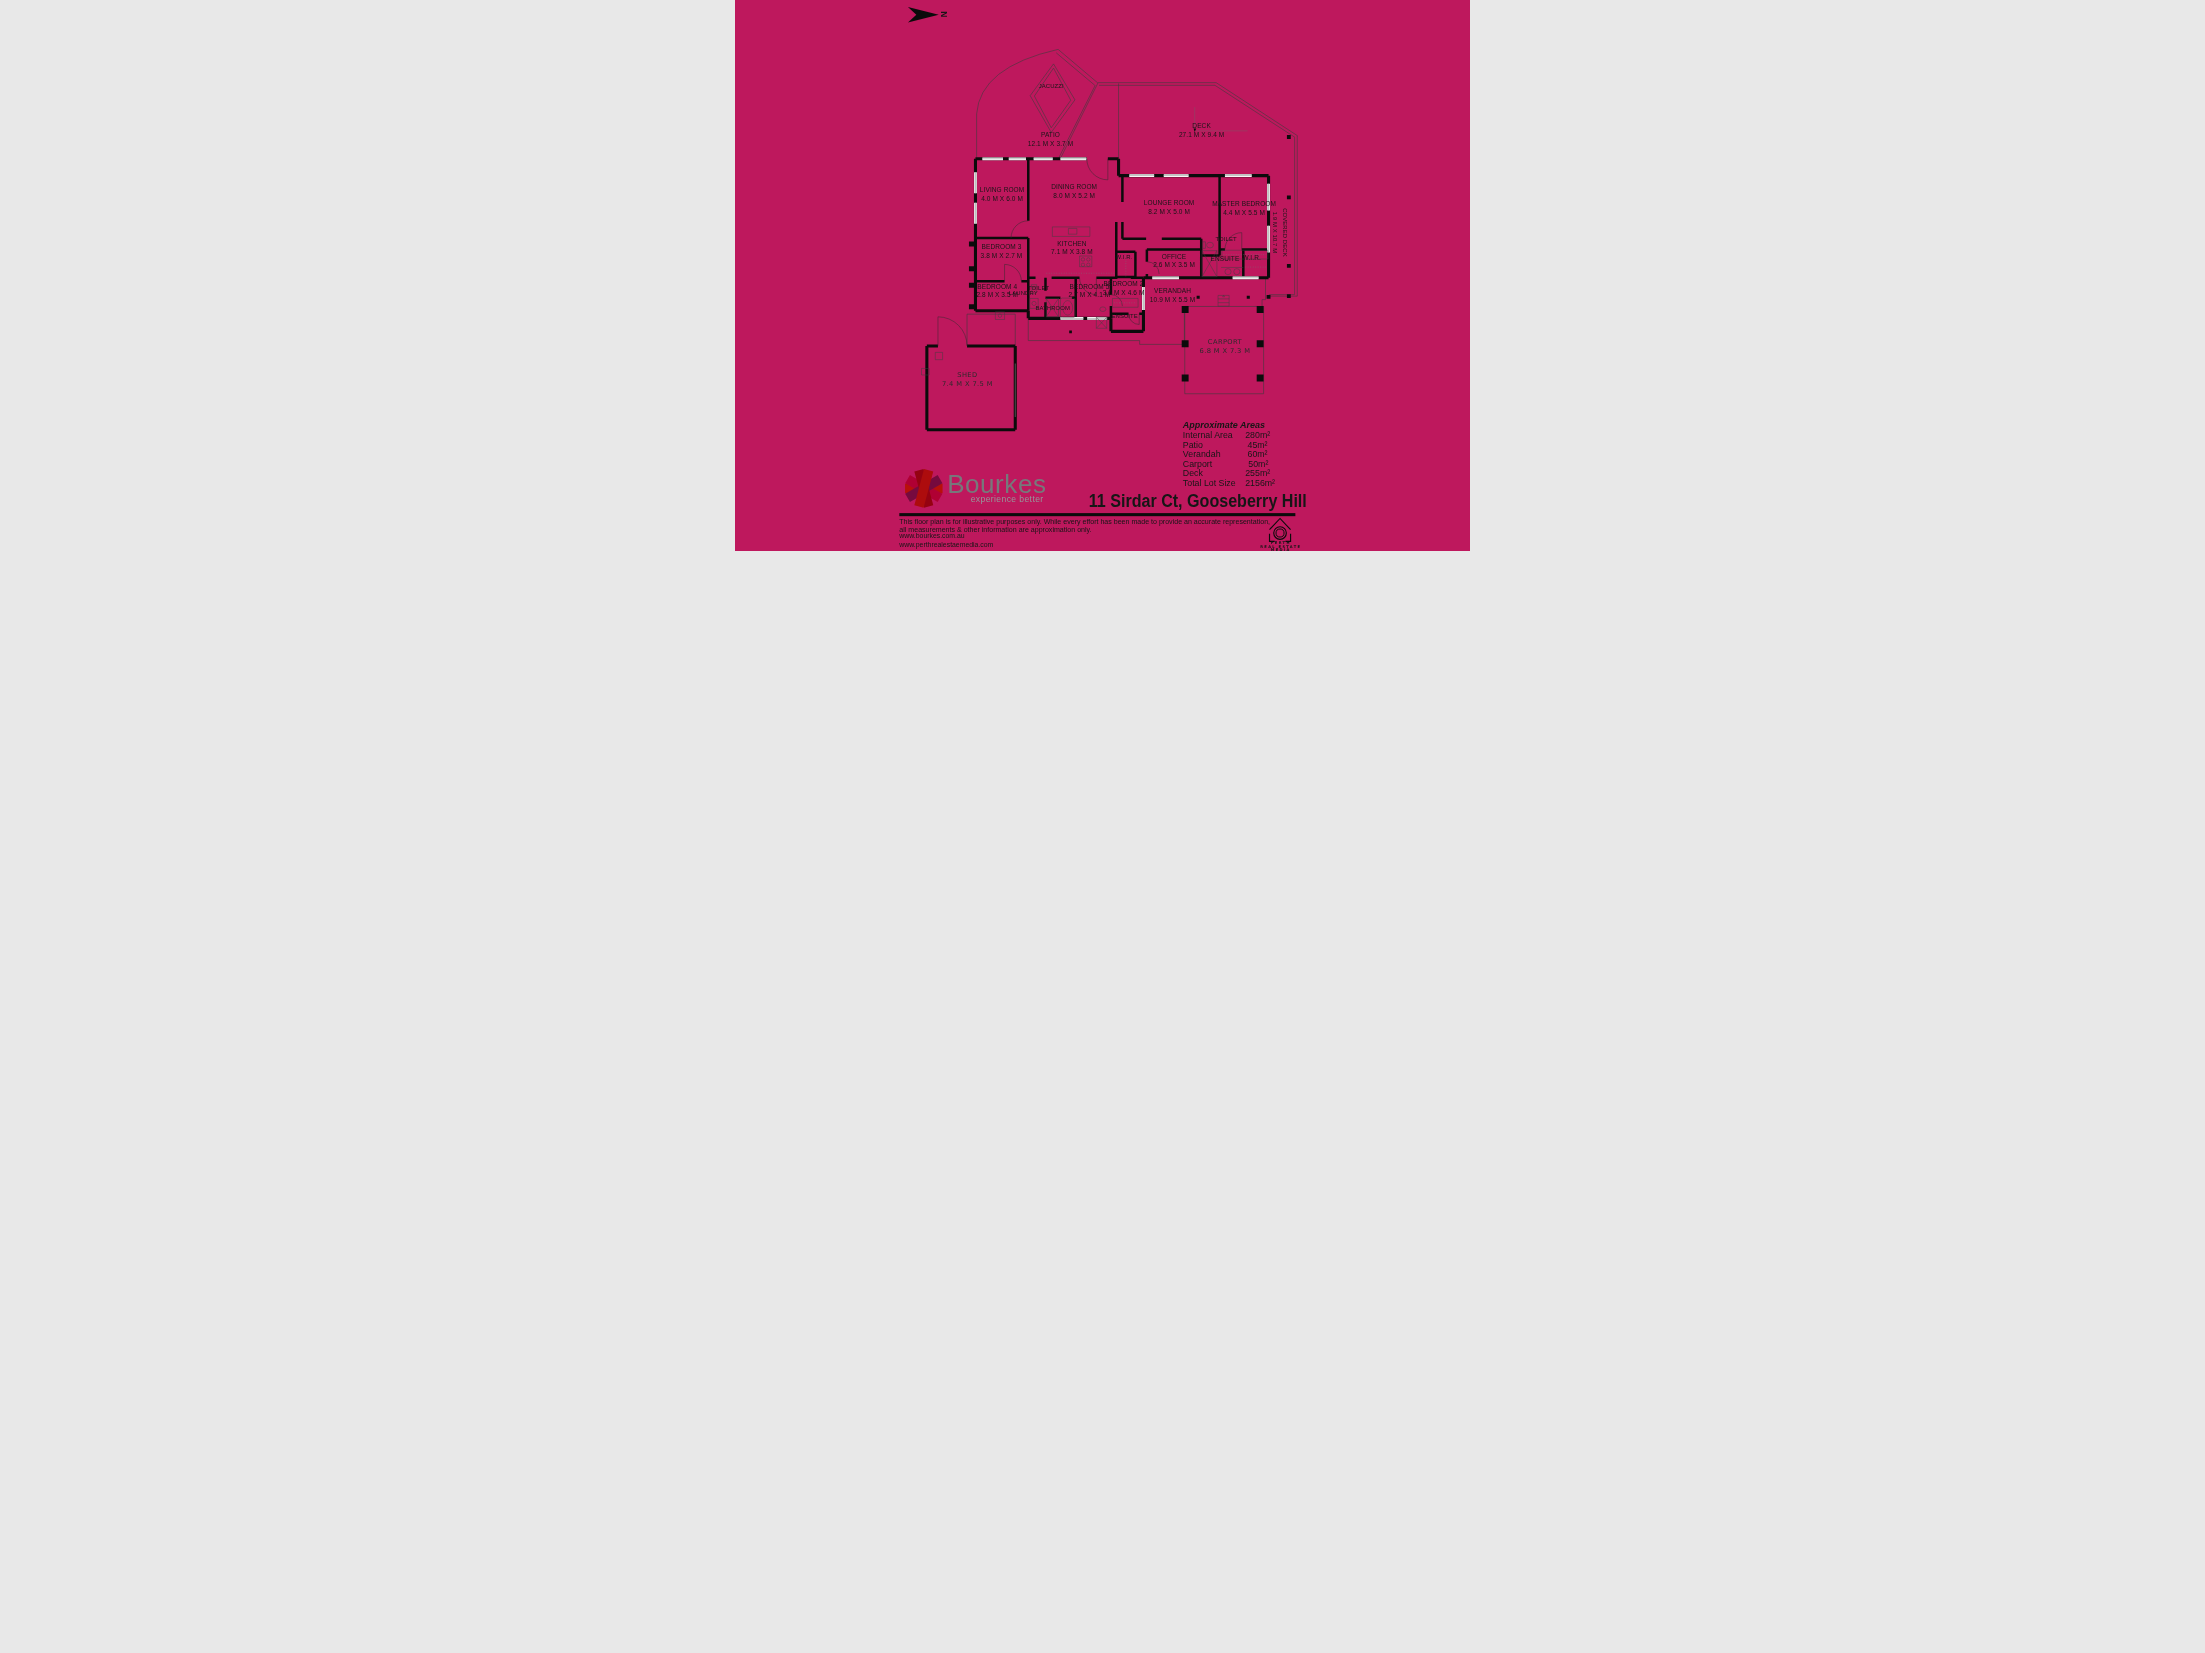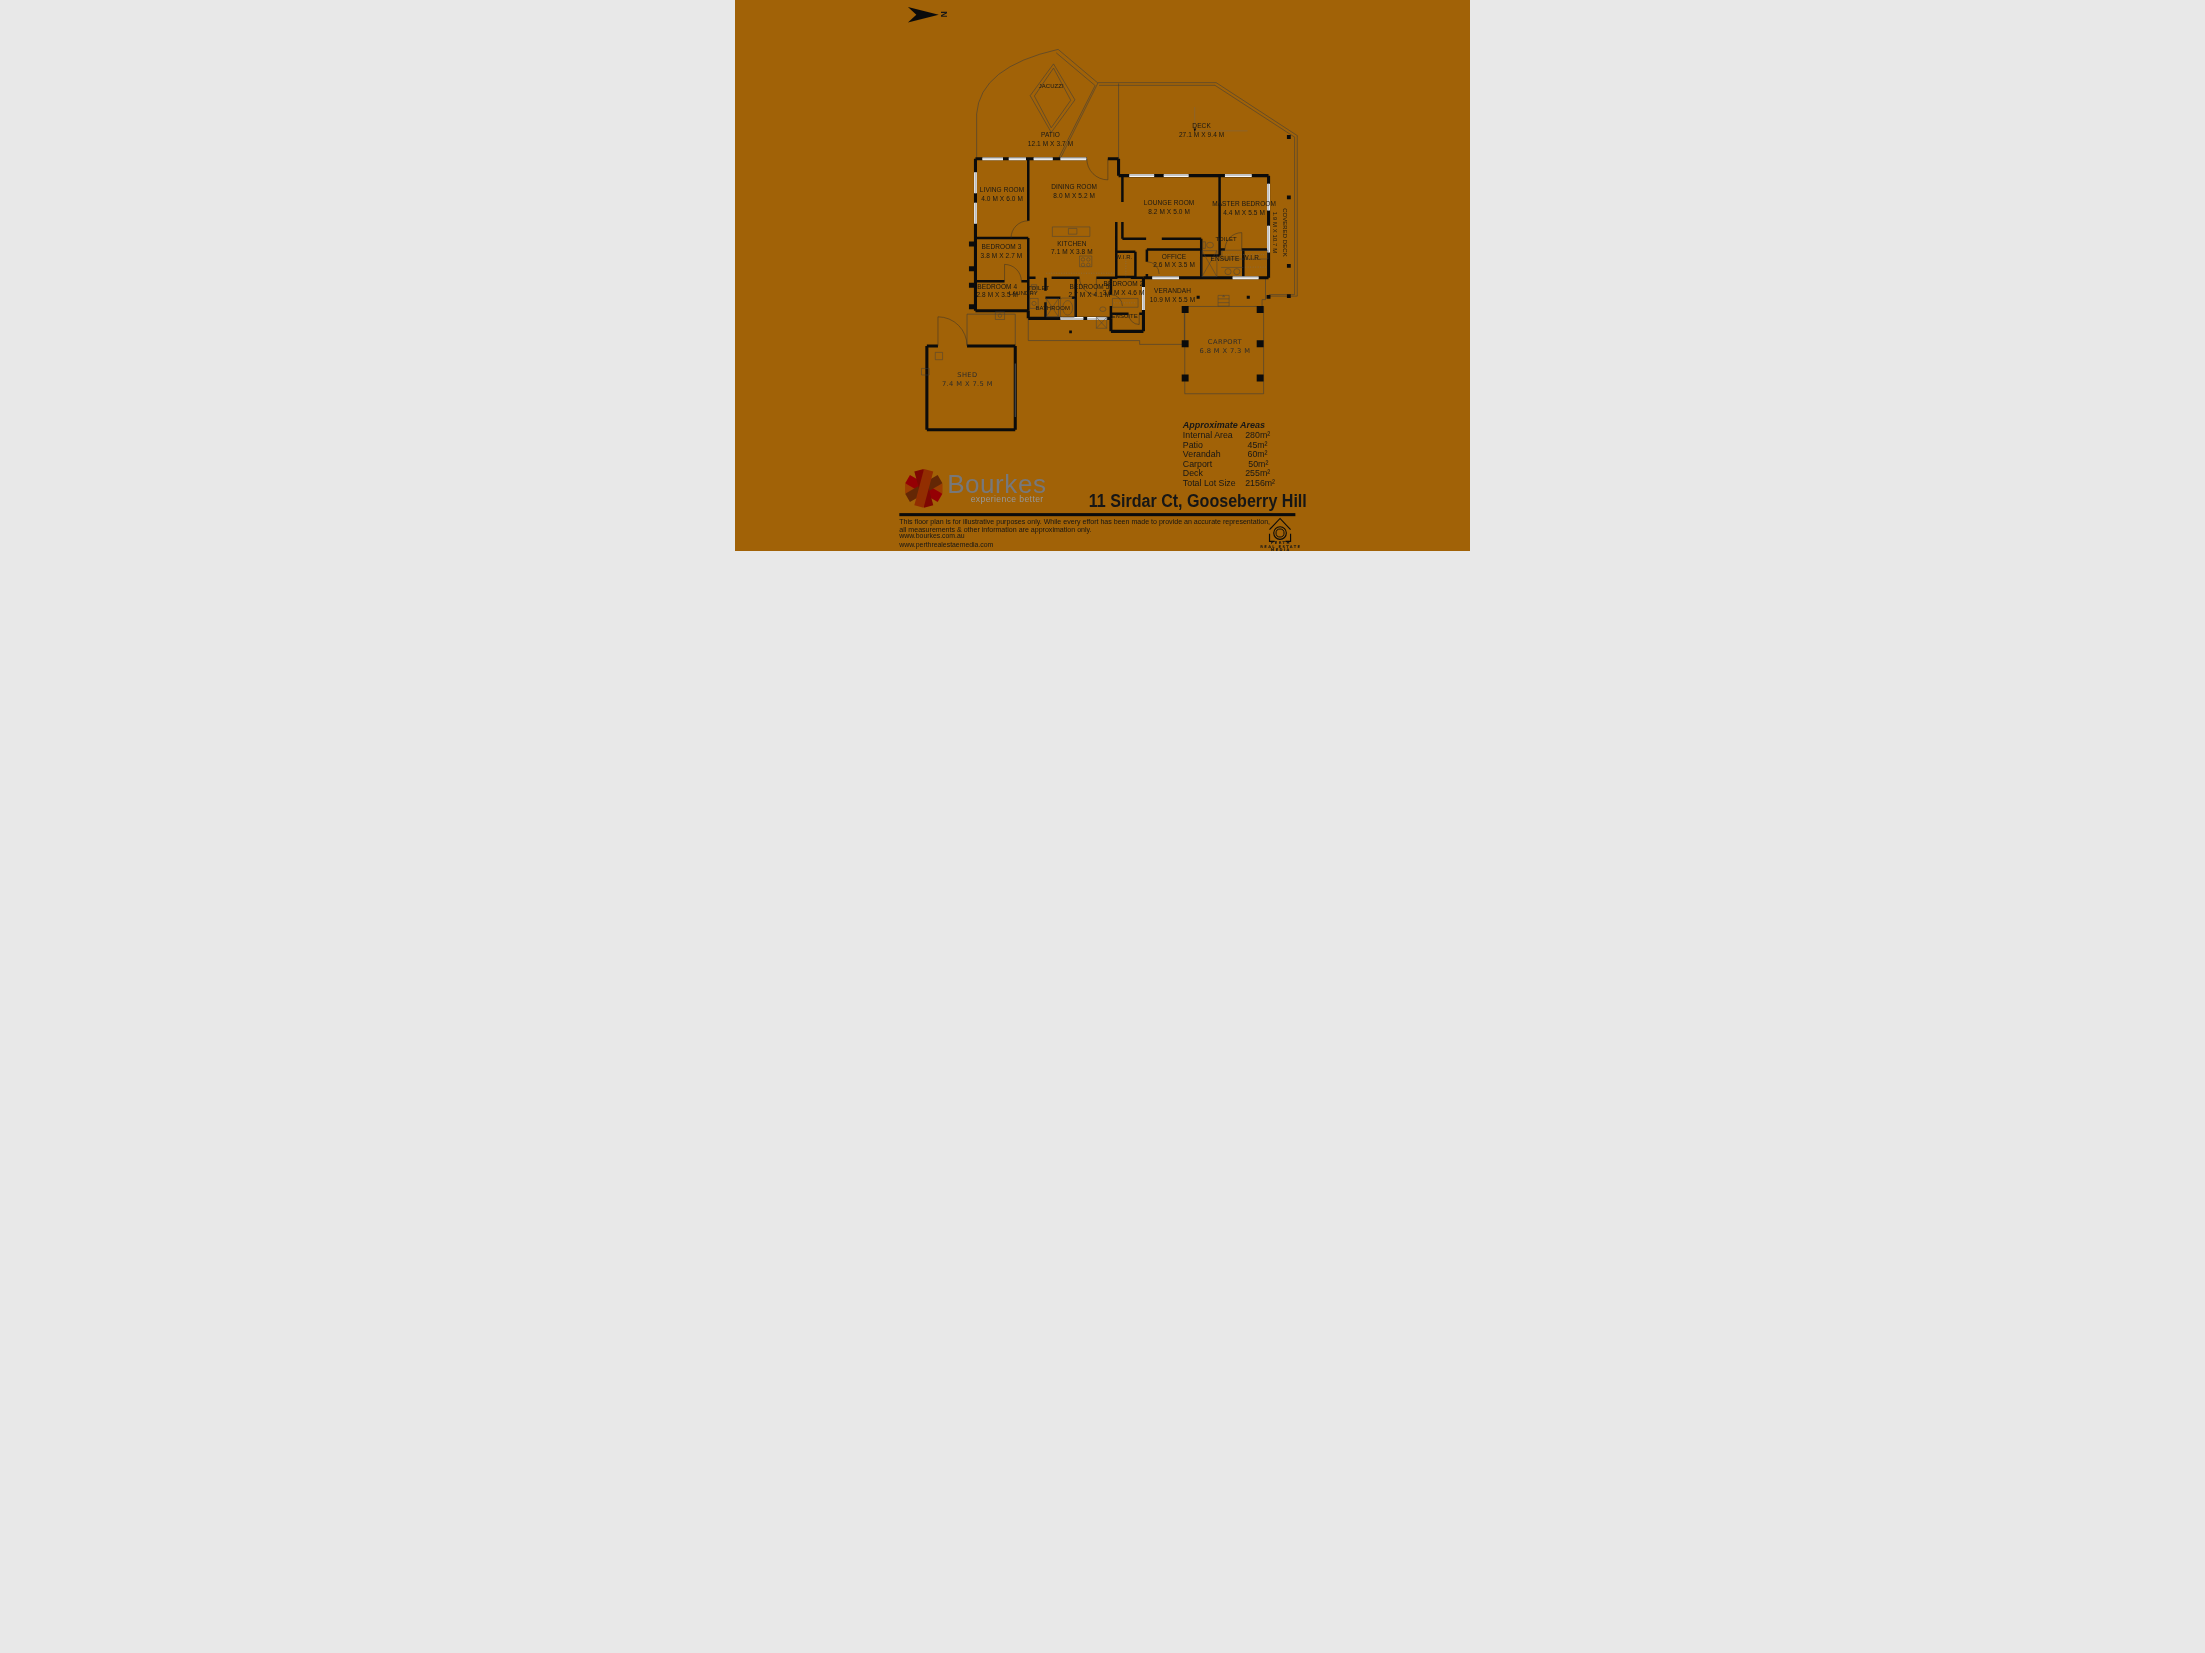--- a/index.html
+++ b/index.html
@@ -1,16 +1,16 @@
 <!DOCTYPE html>
 <html style="font-size:9.2px"><head>
 <meta charset="utf-8">
 <style>
   html,body{margin:0;padding:0;background:#e8e8e8;}
-  .page{width:735px;height:551px;background:#a16207;margin:0 auto;position:relative;overflow:hidden;}
+  .page{width:735px;height:551px;background:#be185d;margin:0 auto;position:relative;overflow:hidden;}
   svg{display:block;}
   text{font-family:"Liberation Sans",sans-serif;fill:#161616;}
   .room{font-size:34px;letter-spacing:.5px;text-anchor:middle;}
   .roomsm{font-size:31px;letter-spacing:.5px;text-anchor:middle;}
   .room2{font-family:"DejaVu Sans",sans-serif;font-size:35px;fill:#2b2b2b;letter-spacing:2px;text-anchor:middle;}
   .north{font-size:44px;font-weight:bold;}
   .areasTitle{font-size:47px;font-style:italic;font-weight:bold;}
   .areasLabel{font-size:46px;}
   .areasVal{font-size:46px;}
   .addr{font-size:97px;font-weight:bold;}

